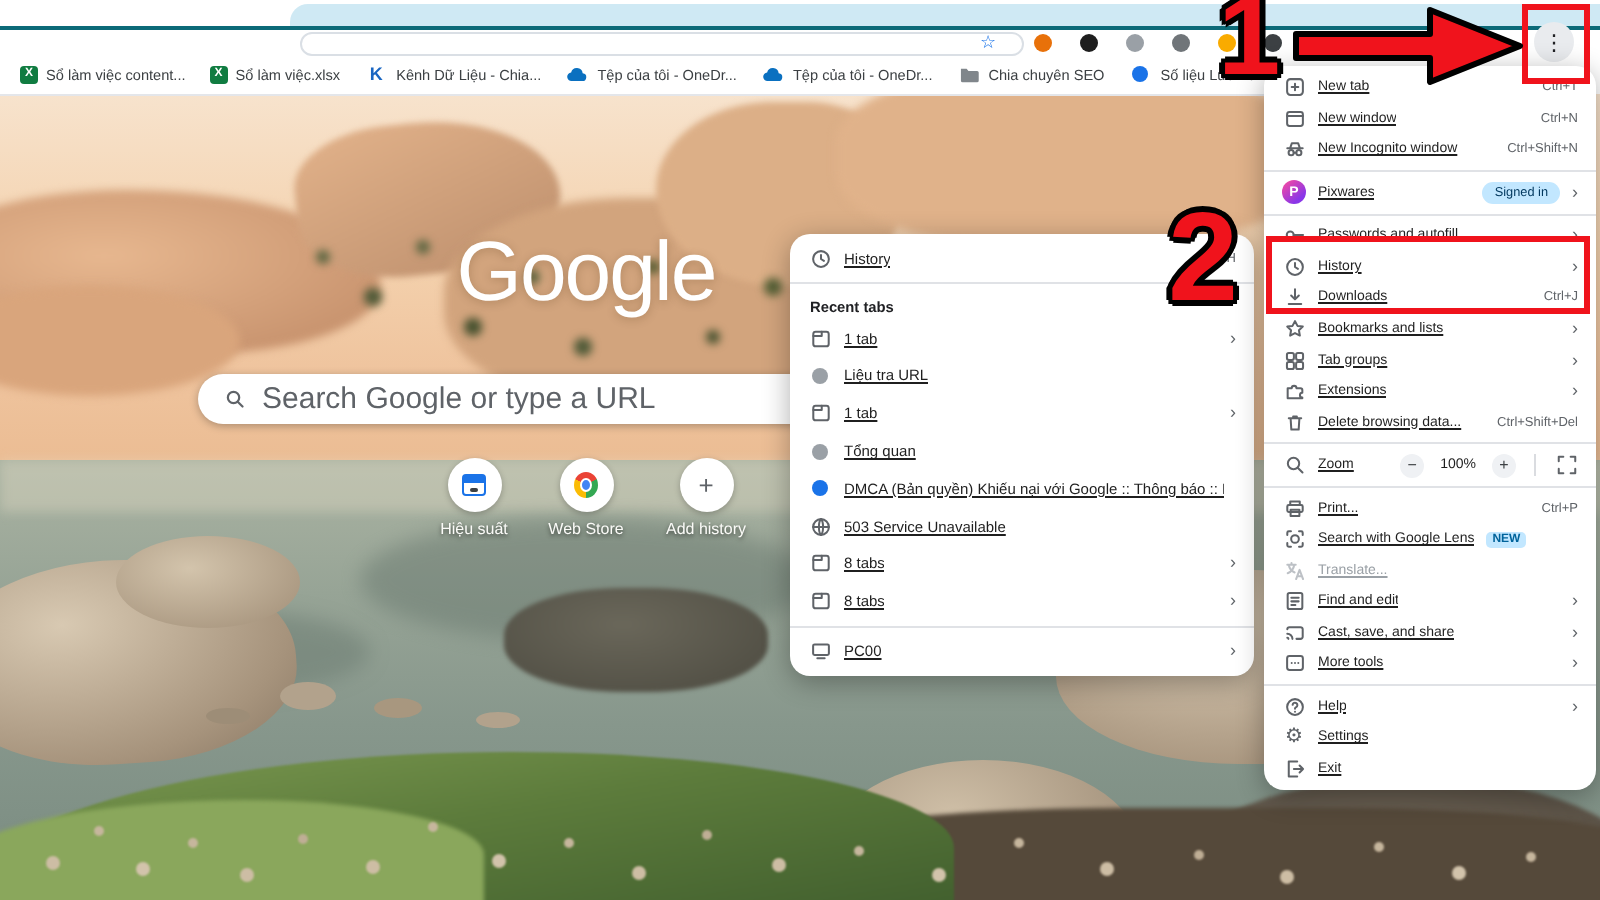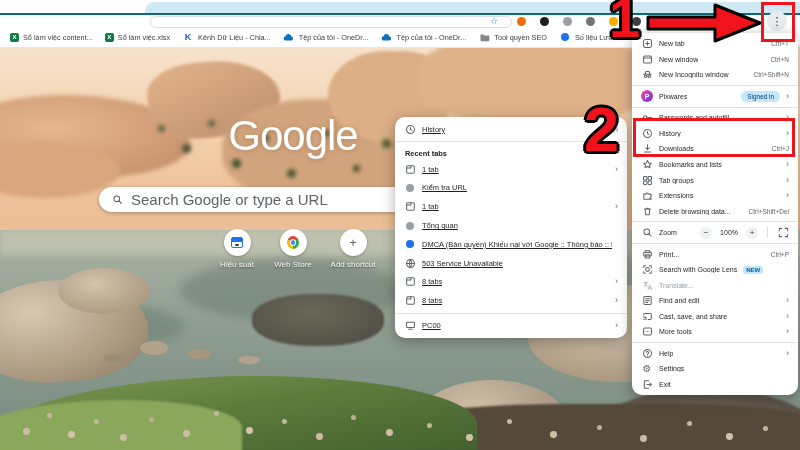--- a/index.html
+++ b/index.html
@@ -167,21 +167,21 @@
       <div class="sclabel" style="left: 237px;">Hiệu suất</div>
       <div class="sc" style="left: 279.5px;">
         <span class="ic">
           <span class="ws"></span>
         </span>
       </div>
       <div class="sclabel" style="left: 293px;">Web Store</div>
       <div class="sc" style="left: 339.5px;">
         <span class="ic" style="font-size: 13px; color: rgb(95, 99, 104);">+</span>
       </div>
-      <div class="sclabel" style="left: 353px;">Add shortcut</div>
+      <div class="sclabel" style="left: 353px;">Add history</div>
     </div>
 
   <div class="panel" id="submenu">
       <div class="mrow">
         <span class="ic">
           <svg viewBox="0 0 12 12" fill="none" stroke="#5f6368" stroke-width="1.1" stroke-linecap="round" stroke-linejoin="round">
             <circle cx="6" cy="6" r="4.3"></circle>
             <path d="M6 3.8V6l1.6 1"></path>
           </svg>
         </span>
@@ -199,21 +199,21 @@
           </svg>
         </span>
         <span class="mlabel">1 tab</span>
         <span class="msp"></span>
         <span class="chev">›</span>
       </div>
       <div class="mrow">
         <span class="ic">
           <span class="dotc" style="background: rgb(154, 160, 166);"></span>
         </span>
-        <span class="mlabel">Kiểm tra URL</span>
+        <span class="mlabel">Liệu tra URL</span>
         <span class="msp"></span>
       </div>
       <div class="mrow">
         <span class="ic">
           <svg viewBox="0 0 12 12" fill="none" stroke="#5f6368" stroke-width="1.1" stroke-linecap="round" stroke-linejoin="round">
             <rect x="1.8" y="2" width="8.4" height="8" rx="1.3"></rect>
             <path d="M1.8 4.3h4.6V2"></path>
           </svg>
         </span>
         <span class="mlabel">1 tab</span>
@@ -327,21 +327,21 @@
           </svg>
         </span>
         <span>Tệp của tôi - OneDr...</span>
       </div>
       <div class="bm">
         <span class="ic">
           <svg viewBox="0 0 12 12" fill="none" stroke="#5f6368" stroke-width="1.1" stroke-linecap="round" stroke-linejoin="round">
             <path d="M1.6 2.6h3.1l1 1.2h4.7a.9.9 0 0 1 .9.9v4.4a.9.9 0 0 1-.9.9H2.5a.9.9 0 0 1-.9-.9z" fill="#80868b" stroke="none"></path>
           </svg>
         </span>
-        <span>Tool quyền SEO</span>
+        <span>Chia chuyên SEO</span>
       </div>
       <div class="bm">
         <span class="ic">
           <span class="dotc" style="background: rgb(26, 115, 232);"></span>
         </span>
         <span>Số liệu Lưu trữ</span>
       </div>
       <div class="bm">
         <span class="ic">
           <span class="ic-ms"></span>

